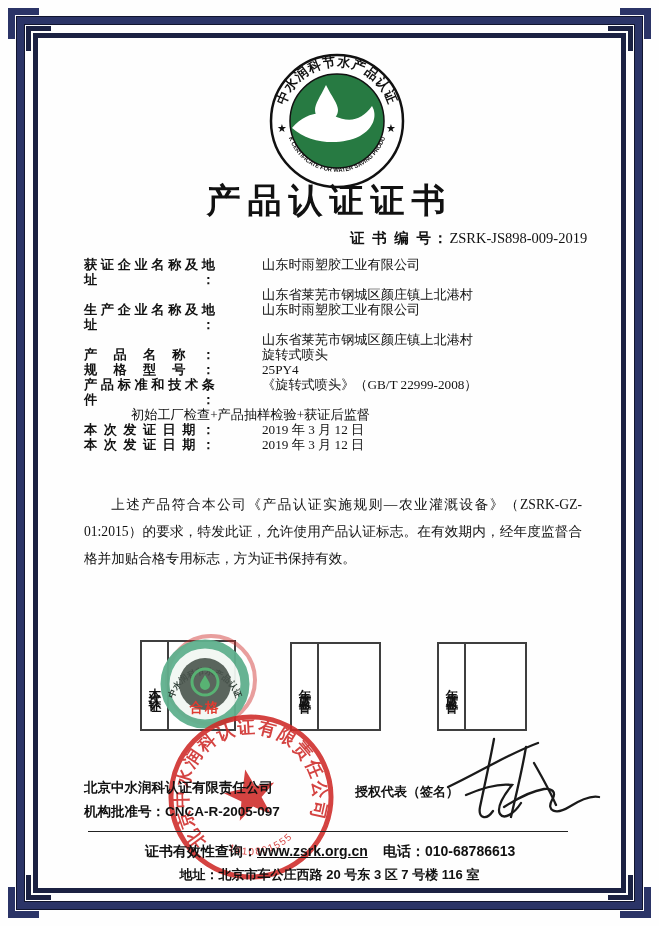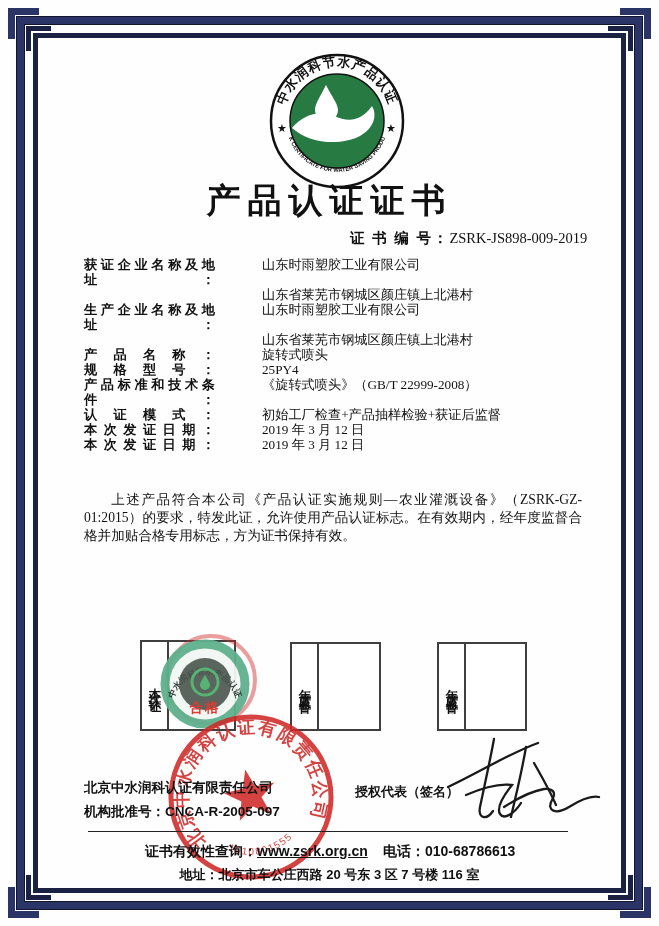--- a/index.html
+++ b/index.html
@@ -27,21 +27,21 @@
   .certno{position:absolute;left:350px;top:229px;font-size:14.5px;white-space:nowrap;}
   .certno .lab{letter-spacing:2px;font-weight:bold;}
   
   .fields{position:absolute;left:84px;top:257px;width:502px;}
   .frow{display:flex;line-height:15px;font-size:13.2px;}
   .flabel{flex:none;width:131px;font-family:"Liberation Sans","DejaVu Sans",sans-serif;
           font-weight:bold;text-align:justify;text-align-last:justify;text-justify:inter-character;}
   .fvalue{flex:1;padding-left:4px;white-space:nowrap;margin-left:43px;}
   
   .statement{position:absolute;left:84px;top:491px;width:498px;font-size:13.6px;
-             line-height:18px;text-indent:2em;text-align:justify;}
+             line-height:27px;text-indent:2em;text-align:justify;}
   
   .box{position:absolute;display:flex;border:2px solid #3f3f3f;background:#fff;}
   .box-side{width:25px;border-right:2px solid #3f3f3f;display:flex;align-items:center;justify-content:center;}
   .vtext{writing-mode:vertical-rl;text-orientation:upright;letter-spacing:4px;
          font-family:"Liberation Sans","DejaVu Sans",sans-serif;font-weight:bold;font-size:12.5px;}
   .box-cell{flex:1;position:relative;}
   #box1{left:140px;top:640px;width:92px;height:87px;}
   #box2{left:290px;top:642px;width:87px;height:85px;}
   #box3{left:437px;top:642px;width:86px;height:85px;}
   .seal-green{position:absolute;left:157px;top:634px;width:100px;height:100px;}
@@ -122,21 +122,20 @@
       </div>
     <div class="frow">
         <span class="flabel">规格型号：</span>
         <span class="fvalue">25PY4</span>
       </div>
     <div class="frow">
         <span class="flabel">产品标准和技术条件：</span>
         <span class="fvalue">《旋转式喷头》（GB/T 22999-2008）</span>
       </div>
     <div class="frow">
-        <span class="flabel">认证模式：</span>
         <span class="fvalue">初始工厂检查+产品抽样检验+获证后监督</span>
       </div>
     <div class="frow">
         <span class="flabel">本次发证日期：</span>
         <span class="fvalue">2019 年 3 月 12 日</span>
       </div>
     <div class="frow">
         <span class="flabel">本次发证日期：</span>
         <span class="fvalue">2019 年 3 月 12 日</span>
       </div>

